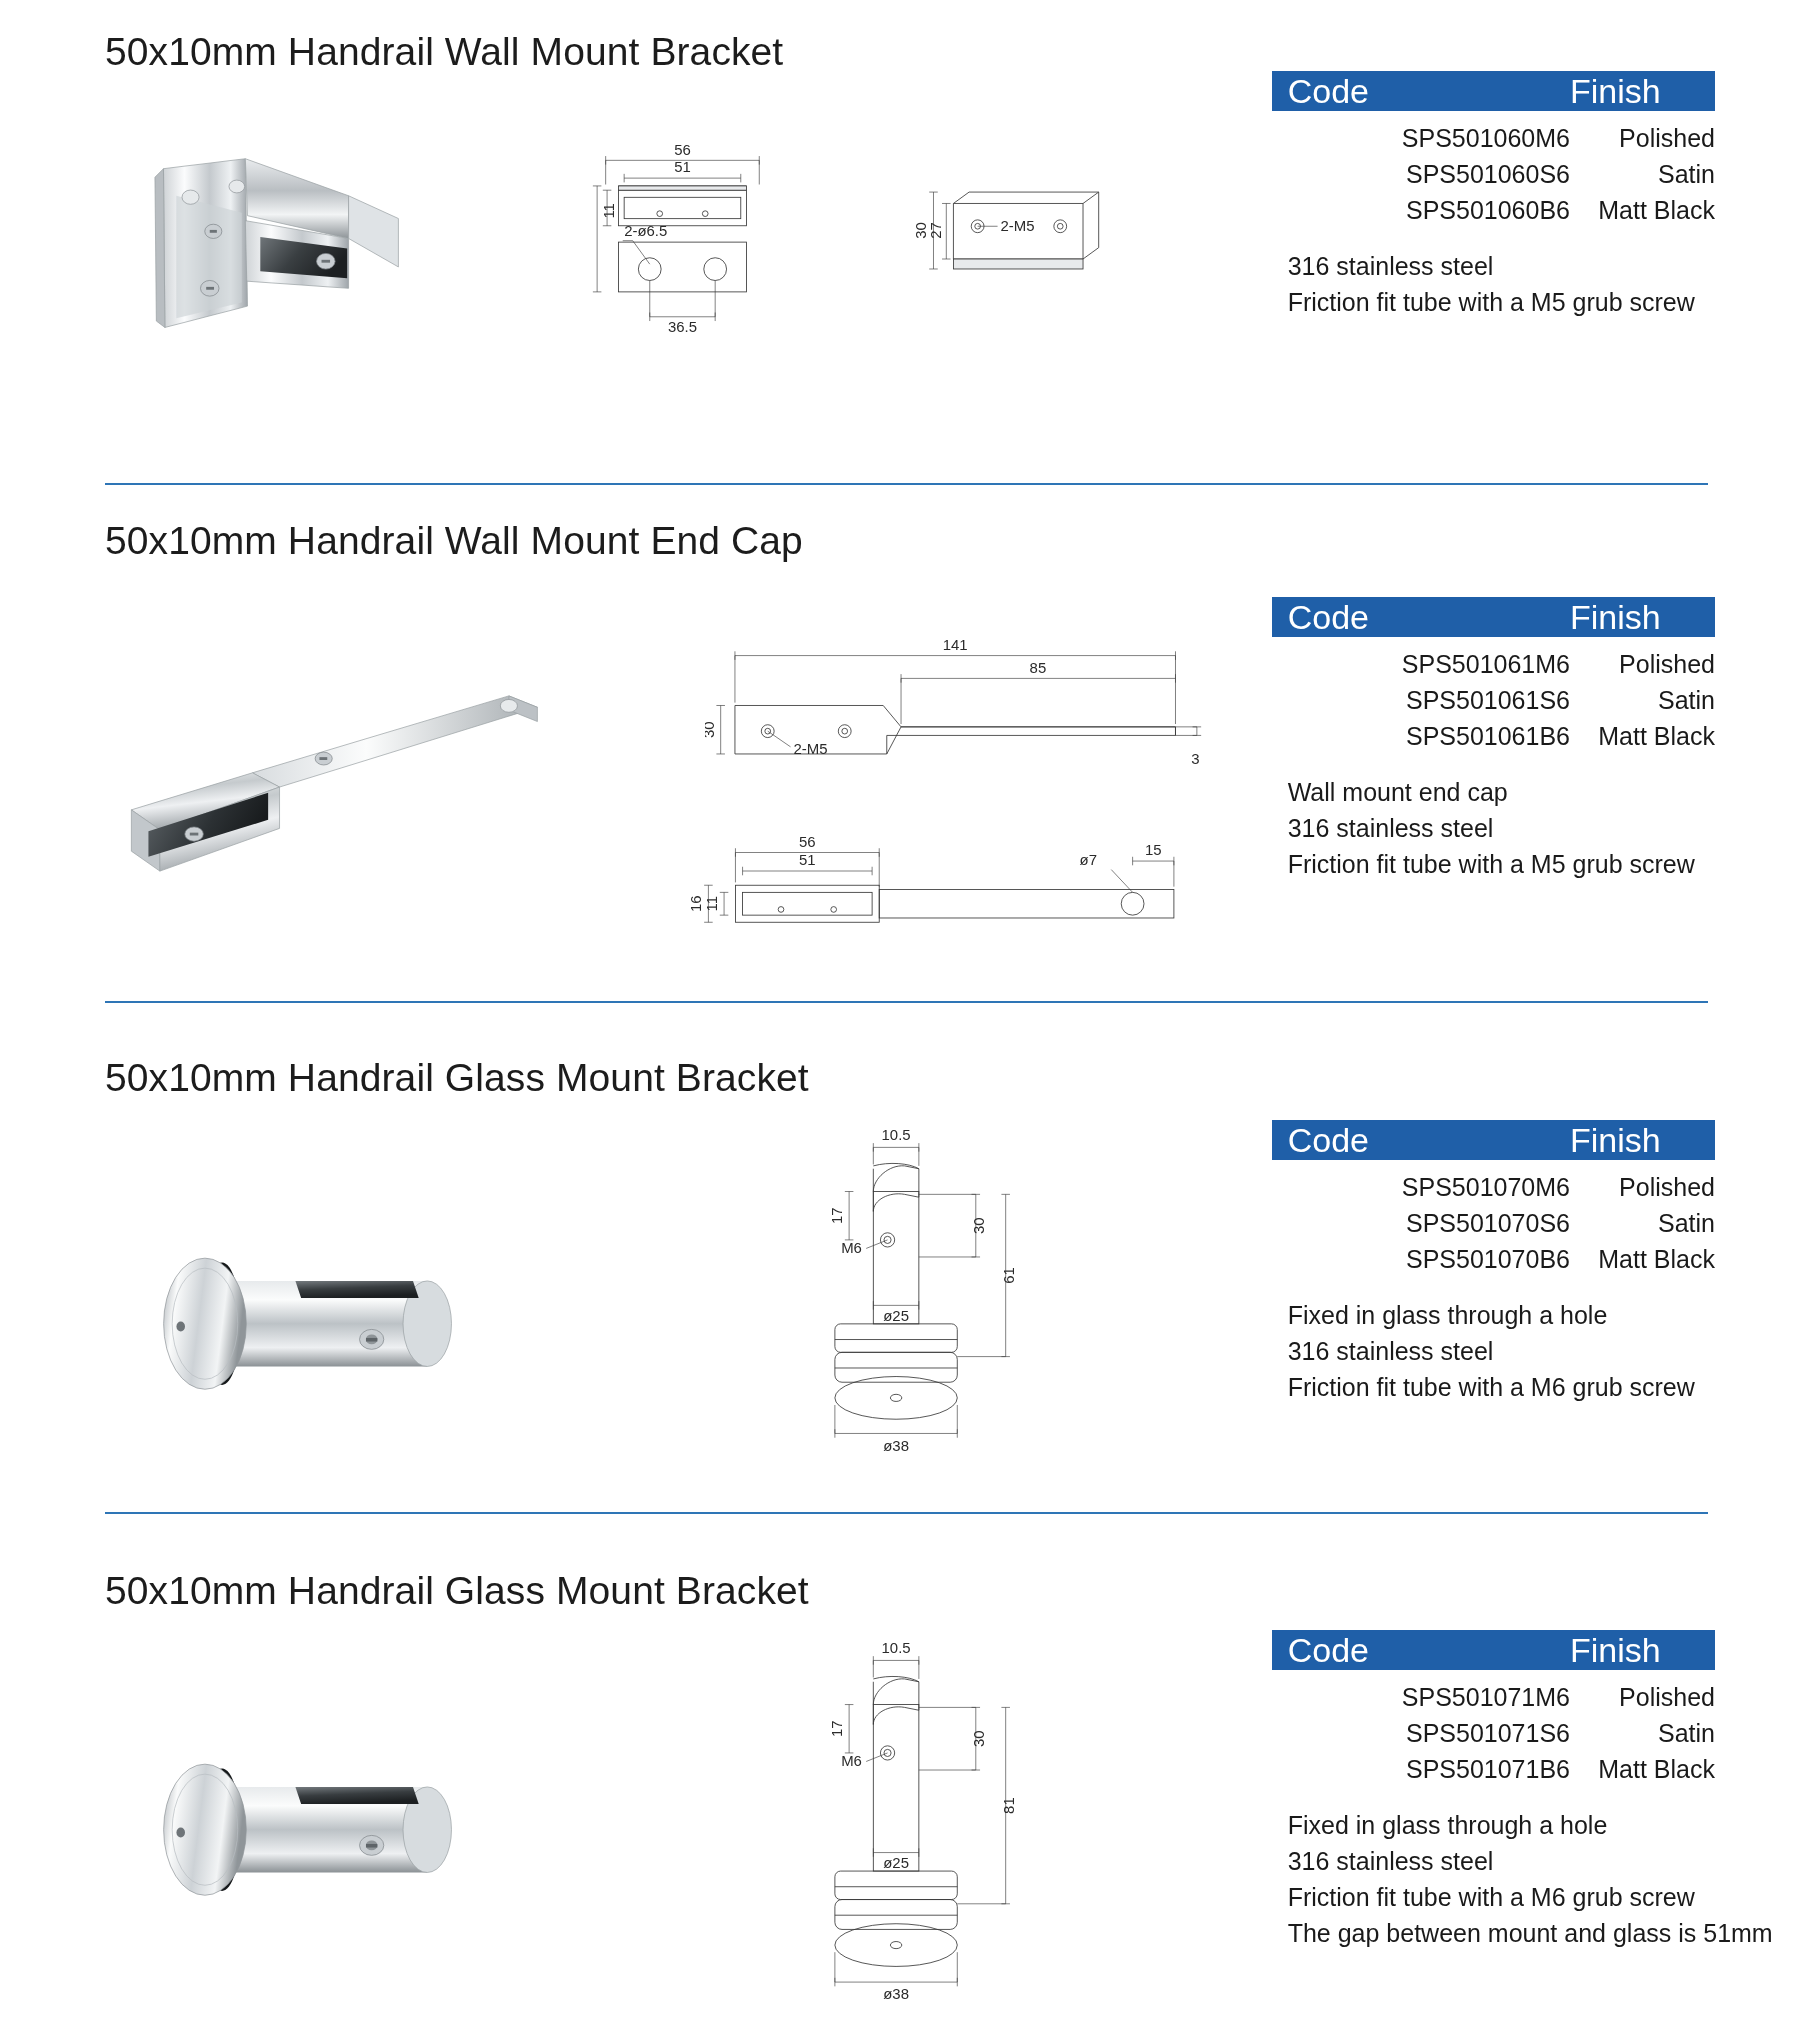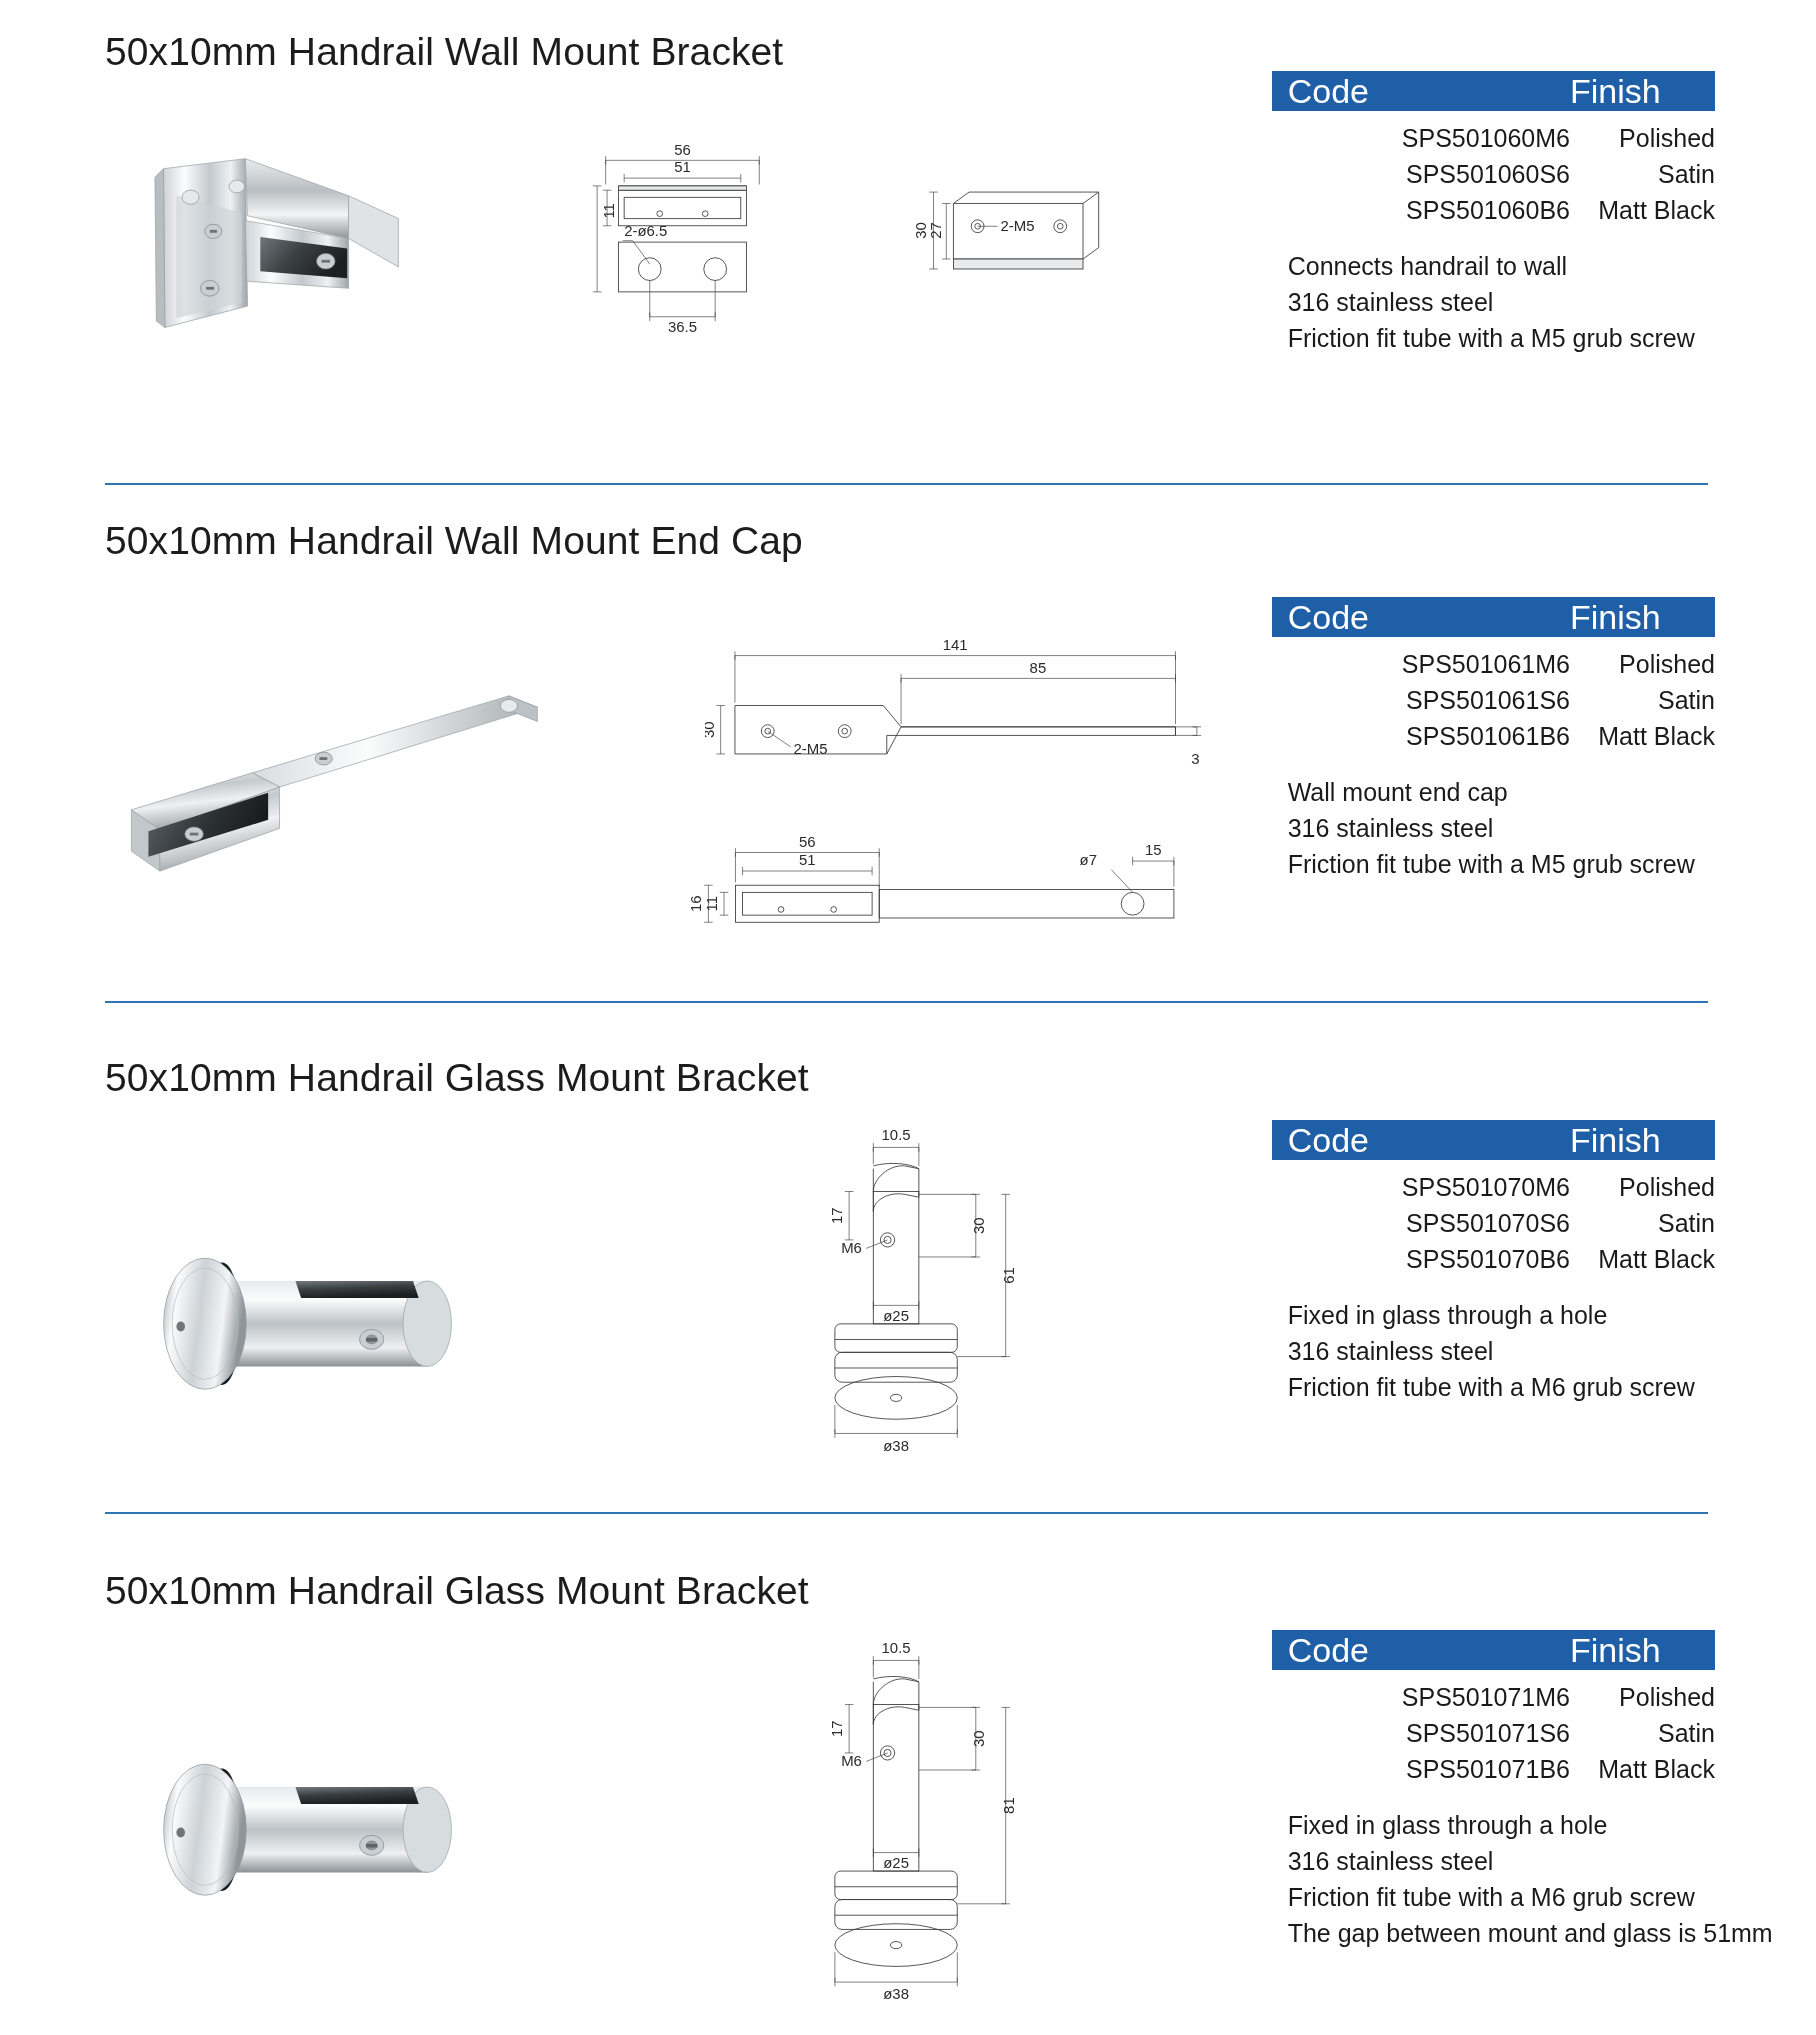--- a/index.html
+++ b/index.html
@@ -237,21 +237,20 @@
         <div class="spec-row">
           <div class="c-code">SPS501060S6</div>
           <div class="c-finish">Satin</div>
         </div>
         <div class="spec-row">
           <div class="c-code">SPS501060B6</div>
           <div class="c-finish">Matt Black</div>
         </div>
       </div>
       <div class="spec-notes">
-        <div class="spec-note">Connects handrail to wall</div>
         <div class="spec-note">316 stainless steel</div>
         <div class="spec-note">Friction fit tube with a M5 grub screw</div>
       </div>
     </div>
 
     <div class="divider" style="top:483px;"></div>
   </div>
 
   <div class="section">
 

